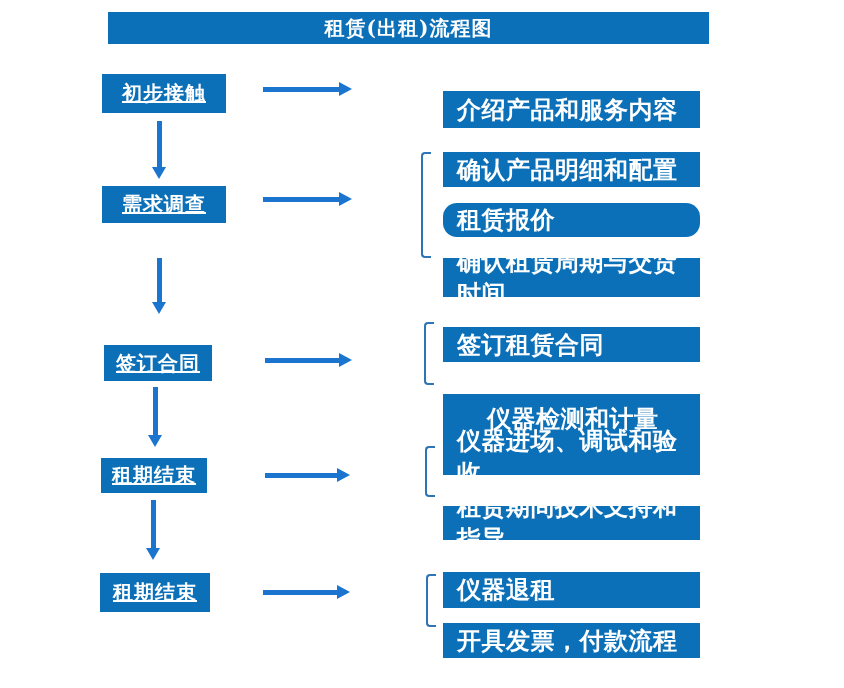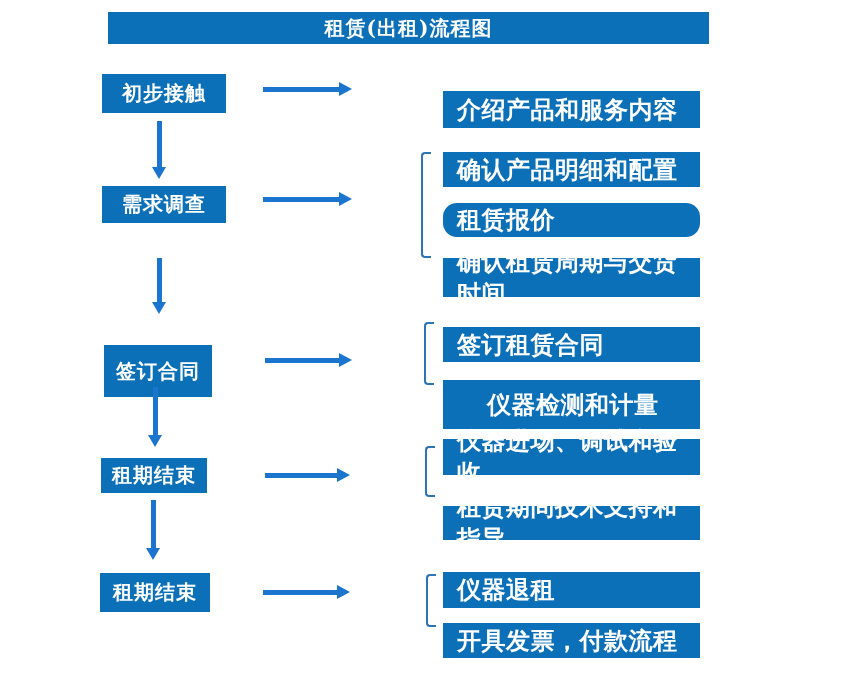--- a/index.html
+++ b/index.html
@@ -25,20 +25,21 @@
     position: absolute;
     background: #0C70B8;
     color: #ffffff;
     font-weight: bold;
     box-sizing: border-box;
   }
   .stage {
     display: flex; align-items: center; justify-content: center;
     font-size: 20px;
     letter-spacing: 1px;
+    text-decoration: underline;
   }
   .detail {
     left: 443px; width: 257px;
     display: flex; align-items: center;
     padding-left: 14px;
     font-size: 24px;
     letter-spacing: 0.5px;
     margin-top: 15px;
   }
   .harrow {
@@ -81,21 +82,21 @@
 <body>
 
 <div class="canvas">
 
   <div class="title-bar">
     <span>租赁(出租)流程图</span>
   </div>
 
   <div class="box stage" style="left:102px; top:74px;  width:124px; height:39px;">初步接触</div>
   <div class="box stage" style="left:102px; top:186px; width:124px; height:37px;">需求调查</div>
-  <div class="box stage" style="left:104px; top:345px; width:108px; height:52px;">签订合同</div>
+  <div class="box stage" style="left:104px; top:345px; width:108px; height:36px;">签订合同</div>
   <div class="box stage" style="left:101px; top:458px; width:106px; height:35px;">租期结束</div>
   <div class="box stage" style="left:100px; top:573px; width:110px; height:39px;">租期结束</div>
 
   <div class="varrow" style="left:157px; top:121px; height:46px;"></div>
   <div class="varrow" style="left:157px; top:258px; height:44px;"></div>
   <div class="varrow" style="left:153px; top:387px; height:48px;"></div>
   <div class="varrow" style="left:151px; top:500px; height:48px;"></div>
 
   <div class="harrow" style="left:263px; top:87px;  width:76px;"></div>
   <div class="harrow" style="left:263px; top:197px; width:76px;"></div>
@@ -106,19 +107,19 @@
   <div class="bracket" style="left:421px; top:152px; width:10px; height:106px;"></div>
   <div class="bracket" style="left:424px; top:322px; width:10px; height:63px;"></div>
   <div class="bracket" style="left:425px; top:446px; width:10px; height:51px;"></div>
   <div class="bracket" style="left:426px; top:574px; width:10px; height:53px;"></div>
 
   <div class="box detail" style="top:76px;  height:37px;">介绍产品和服务内容</div>
   <div class="box detail" style="top:137px; height:35px;">确认产品明细和配置</div>
   <div class="box detail" style="top:188px; height:34px;border-radius:14px;">租赁报价</div>
   <div class="box detail" style="top:243px; height:39px;">确认租赁周期与交货时间</div>
   <div class="box detail" style="top:312px; height:35px;">签订租赁合同</div>
-  <div class="box detail" style="top:365px; height:49px;padding-left:44px;">仪器检测和计量</div>
+  <div class="box detail" style="top:379px; height:49px;padding-left:44px;">仪器检测和计量</div>
   <div class="box detail" style="top:424px; height:36px;">仪器进场、调试和验收</div>
   <div class="box detail" style="top:491px; height:34px;">租赁期间技术支持和指导</div>
   <div class="box detail" style="top:557px; height:36px;">仪器退租</div>
   <div class="box detail" style="top:608px; height:35px;text-align:center;">开具发票，付款流程</div>
 
 </div>
 
 </body></html>

